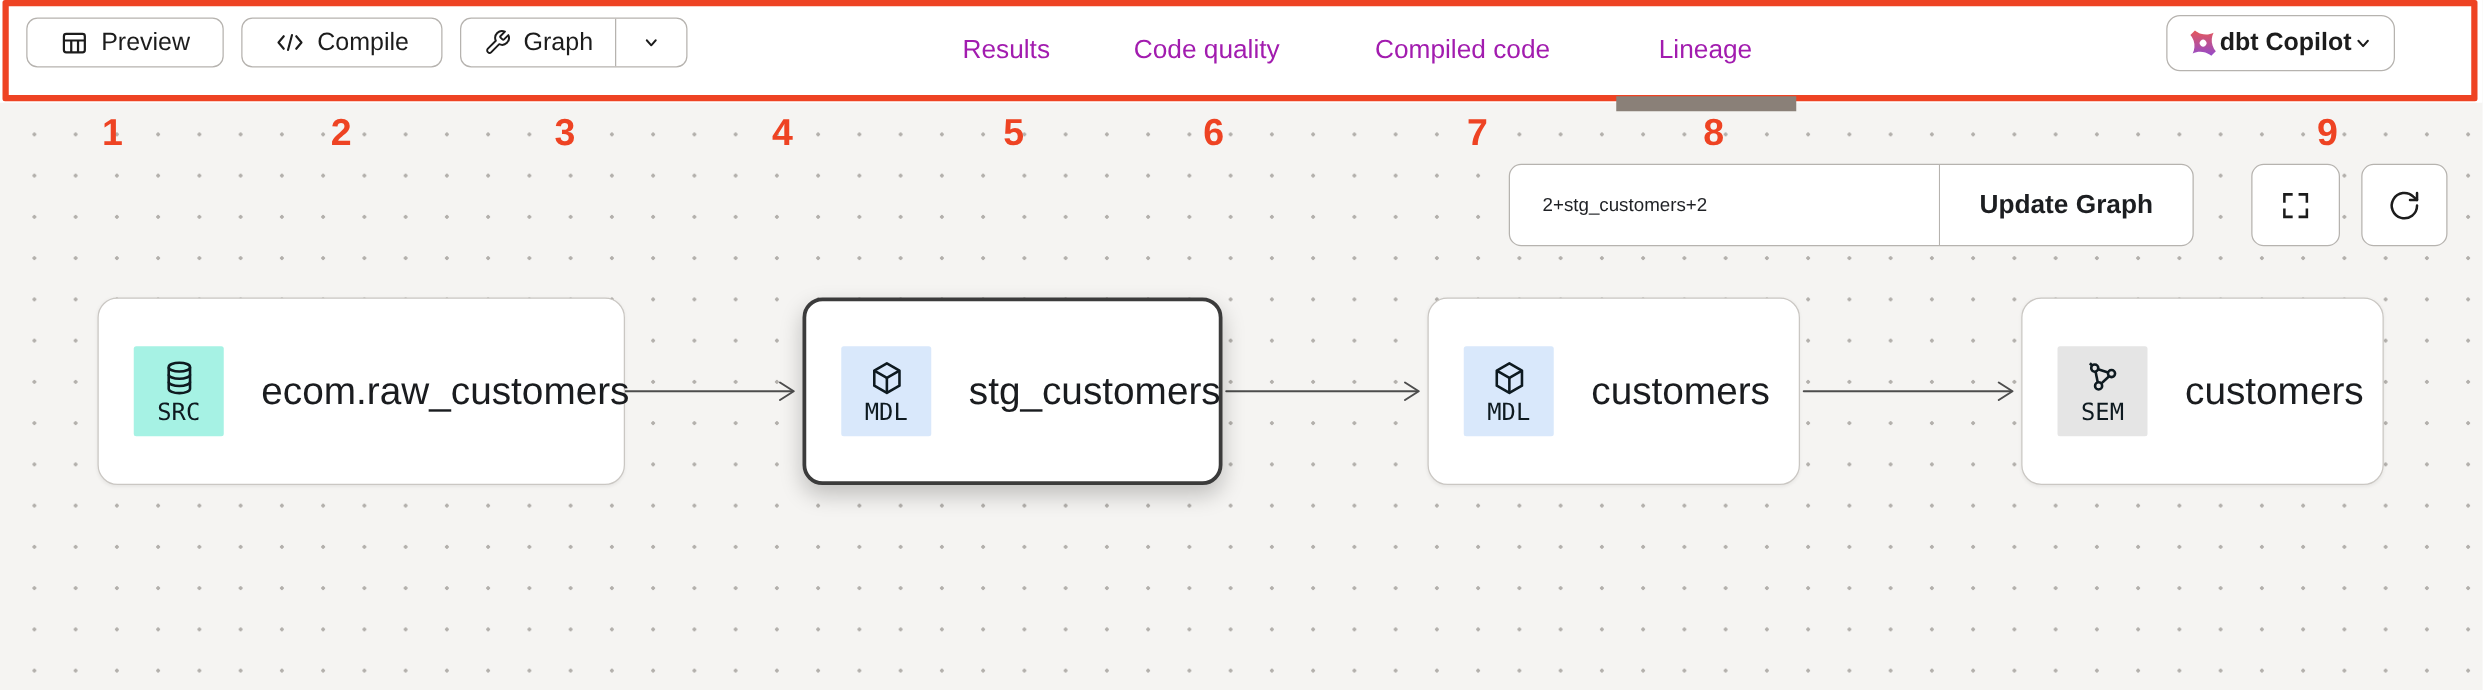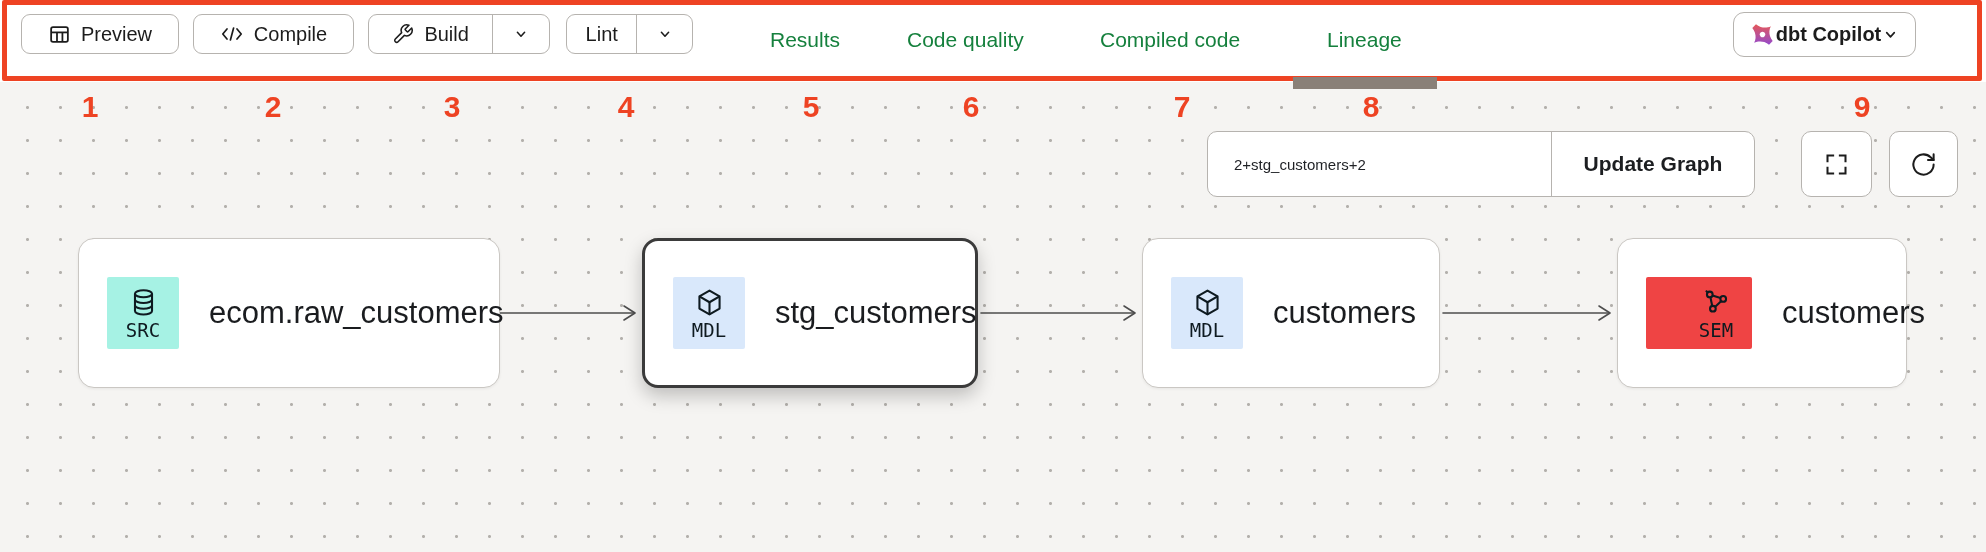--- a/index.html
+++ b/index.html
@@ -18,21 +18,21 @@
   }
   .split{
     position:absolute;top:14px;height:40px;background:#fff;
     border:1px solid #b6b3af;border-radius:9px;box-sizing:border-box;
     display:flex;align-items:stretch;cursor:pointer;
   }
   .split .seg{display:flex;align-items:center;justify-content:center;gap:10px;font-size:20px;font-weight:500;color:#1c1c1c;}
   .split .seg.chev{border-left:1px solid #b6b3af;}
   .tab{
     position:absolute;top:0;height:80px;display:flex;align-items:center;
-    font-size:21px;color:#15803d;cursor:pointer;white-space:nowrap;
+    font-size:21px;color:#a21caf;cursor:pointer;white-space:nowrap;
   }
   .copilot{
     position:absolute;left:1733px;top:12px;width:183px;height:45px;
     border:1px solid #b6b3af;border-radius:11px;background:#fff;box-sizing:border-box;
     display:flex;align-items:center;justify-content:center;gap:0;
     font-size:20px;font-weight:600;color:#1c1c1c;cursor:pointer;
   }
   
   .annotation-box{
     position:absolute;left:2px;top:0;width:1980px;height:81px;
@@ -125,43 +125,31 @@
     <span>Compile</span>
   </div>
 
   <div class="split" style="left:368px;width:182px;">
     <div class="seg" style="width:124px;">
       <span>
         <svg width="22" height="22" viewBox="0 0 24 24" fill="none" stroke="#1c1c1c" stroke-width="1.7" stroke-linecap="round" stroke-linejoin="round">
           <path d="M14.7 6.3a1 1 0 0 0 0 1.4l1.6 1.6a1 1 0 0 0 1.4 0l3.77-3.77a6 6 0 0 1-7.94 7.94l-6.91 6.91a2.12 2.12 0 0 1-3-3l6.91-6.91a6 6 0 0 1 7.94-7.94l-3.76 3.76z"></path>
         </svg>
       </span>
-      <span>Build</span>
+      <span>Graph</span>
     </div>
     <div class="seg chev" style="width:56px;">
       <span>
         <svg width="18" height="18" viewBox="0 0 20 20" fill="none" stroke="#1c1c1c" stroke-width="1.7" stroke-linecap="round" stroke-linejoin="round">
           <polyline points="6,8 10,12.5 14,8"></polyline>
         </svg>
       </span>
     </div>
   </div>
 
-  <div class="split" style="left:566px;width:127px;">
-    <div class="seg" style="width:70px;">
-      <span>Lint</span>
-    </div>
-    <div class="seg chev" style="width:55px;">
-      <span>
-        <svg width="18" height="18" viewBox="0 0 20 20" fill="none" stroke="#1c1c1c" stroke-width="1.7" stroke-linecap="round" stroke-linejoin="round">
-          <polyline points="6,8 10,12.5 14,8"></polyline>
-        </svg>
-      </span>
-    </div>
-  </div>
 
   <div class="tab" style="left:770px;">
     <span>Results</span>
   </div>
   <div class="tab" style="left:1100px;">
     <span>Compiled code</span>
   </div>
   <div class="tab" style="left:907px;">
     <span>Code quality</span>
   </div>
@@ -281,21 +269,21 @@
         <path d="M4.2 7.3L12 11.8l7.8-4.5"></path>
         <path d="M12 11.8v9.4"></path>
       </svg>
     </span>
     <span class="blabel">MDL</span>
   </div>
   <span class="title">customers</span>
 </div>
 
 <div class="node" style="left:1617px;width:290px;">
-  <div class="badge" style="background: #ef4444; padding-left: 34px;">
+  <div class="badge" style="background: #e5e5e5;">
     <span>
       <svg width="31" height="31" viewBox="0 0 24 24" fill="none" stroke="#0e1a20" stroke-width="1.6">
         <circle cx="6.8" cy="5.8" r="2.2"></circle>
         <circle cx="17.2" cy="9.2" r="2.2"></circle>
         <circle cx="9.2" cy="16.8" r="2.2"></circle>
         <line x1="8.9" y1="6.5" x2="15.1" y2="8.5"></line>
         <line x1="7.3" y1="7.9" x2="8.7" y2="14.7"></line>
         <line x1="15.7" y1="10.8" x2="10.8" y2="15.4"></line>
         <line x1="5.2" y1="4.2" x2="3.8" y2="2.8"></line>
       </svg>

